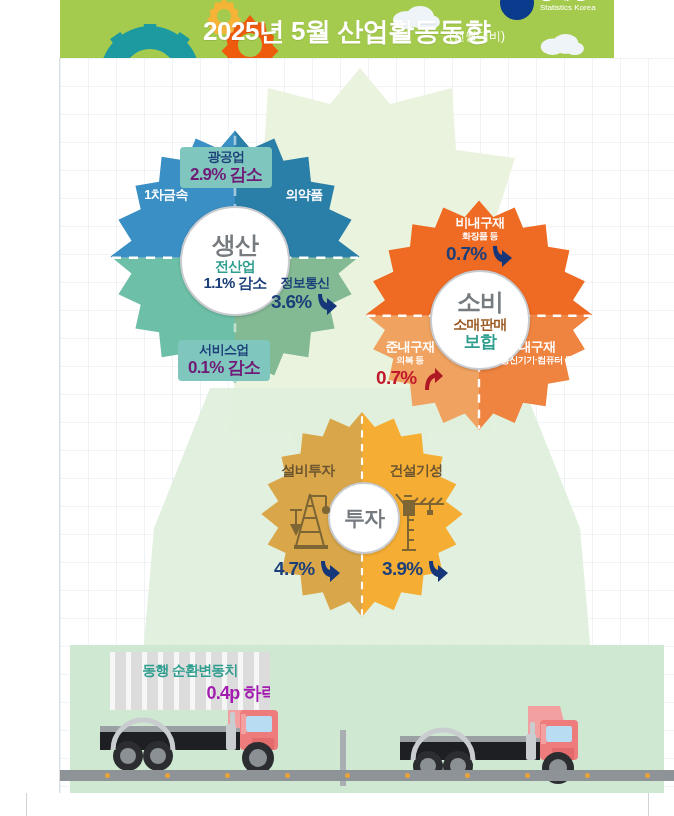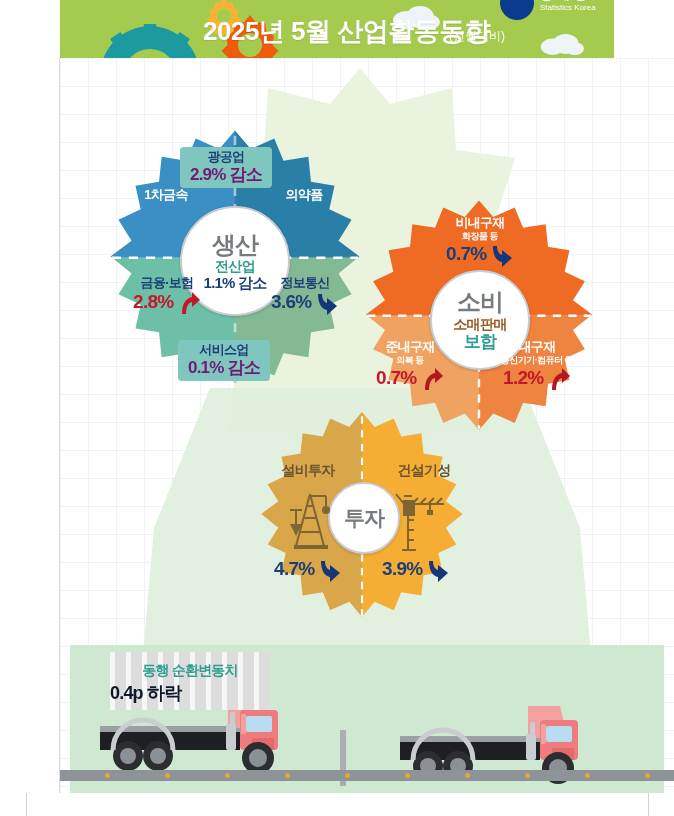--- a/index.html
+++ b/index.html
@@ -85,22 +85,22 @@
     display:flex;align-items:center;justify-content:center;
   }
   .sign span{font-size:19px;font-weight:bold;color:#5d6166;letter-spacing:-1px;}
   .signpost{position:absolute;left:340px;top:730px;width:6px;height:56px;background:#a9aeb2;}
 
   .panel{position:absolute;background:#dcdcdc;overflow:hidden;}
   .panel .stripes{position:absolute;inset:0;
     background:repeating-linear-gradient(to right,rgba(255,255,255,.75) 0 5px,transparent 5px 16px);}
   .panel .t1{position:absolute;width:100%;text-align:center;font-size:14px;font-weight:bold;
     color:#2f9e8f;letter-spacing:-.8px;white-space:nowrap;}
-  .panel .t2{position:absolute;width:100%;text-align:left;font-size:18px;font-weight:bold;
-    color:#0f172a;letter-spacing:-.8px;white-space:nowrap;}
+  .panel .t2{position:absolute;width:100%;text-align:right;font-size:18px;font-weight:bold;
+    color:#a21caf;letter-spacing:-.8px;white-space:nowrap;padding-left:8px;}
 
   .road{position:absolute;left:60px;top:770px;width:614px;height:11px;background:#8e9397;}
   .roaddot{position:absolute;width:5px;height:5px;border-radius:50%;background:#e8a33a;top:773px;}
 
   .frame-b{position:absolute;left:0;top:793px;width:674px;height:23px;background:#fff;}
   .tick{position:absolute;width:1px;height:23px;background:#cfd4d8;top:793px;}
   .tick-h{position:absolute;left:0;top:793px;width:674px;height:1px;background:#ffffff;}
 </style>
 </head>
 <body>
@@ -199,28 +199,20 @@
 
     
     <div class="lbl" style="left:8px;top:60px;width:108px;">
       <div class="nm" style="color:#ffffff;">1차금속</div>
     </div>
     
     <div class="lbl" style="left:146px;top:60px;width:108px;">
       <div class="nm" style="color:#ffffff;">의약품</div>
     </div>
     
-    <div class="lbl" style="left:6px;top:148px;width:114px;">
-      <div class="nm" style="color:#1c3f7a;">금융·보험</div>
-      <div><span class="vl" style="color:#c2182b;">2.8%</span>
-        <svg class="arr" width="22" height="24" viewBox="0 0 22 24">
-          <path d="M3 22 C3 10 8 6 13 5 L13 0 L21 8 L13 15 L13 10 C9 11 7 15 7 22 Z" fill="#c2182b"></path>
-          </svg>
-      </div>
-    </div>
     
     <div class="lbl" style="left:146px;top:148px;width:110px;">
       <div class="nm" style="color:#1c3f7a;">정보통신</div>
       <div><span class="vl" style="color:#1c3f7a;">3.6%</span>
         <svg class="arr" width="22" height="24" viewBox="0 0 22 24">
           <path d="M1 2 C1 12 5 17 10 18 L10 23 L20 14 L10 6 L10 11 C7 10 5 7 5 2 Z" fill="#16367a"></path>
           </svg>
       </div>
     </div>
   </div>
@@ -283,25 +275,20 @@
       <div style="margin-top:2px;"><span class="vl" style="color:#c2182b;">0.7%</span>
         <svg class="arr" width="22" height="24" viewBox="0 0 22 24">
           <path d="M3 22 C3 10 8 6 13 5 L13 0 L21 8 L13 15 L13 10 C9 11 7 15 7 22 Z" fill="#b01824"></path>
           </svg>
       </div>
     </div>
     
     <div class="lbl" style="left:112px;top:142px;width:130px;">
       <div class="nm" style="color:#ffffff;">내구재</div>
       <div class="nm2" style="color:#ffffff;">통신기기·컴퓨터 등</div>
-      <div style="margin-top:2px;"><span class="vl" style="color:#c2182b;">1.2%</span>
-        <svg class="arr" width="22" height="24" viewBox="0 0 22 24">
-          <path d="M3 22 C3 10 8 6 13 5 L13 0 L21 8 L13 15 L13 10 C9 11 7 15 7 22 Z" fill="#b01824"></path>
-          </svg>
-      </div>
     </div>
   </div>
 
   <div class="cluster" style="left:256px;top:410px;width:212px;height:212px;">
     <svg width="212" height="212" viewBox="0 0 200 200">
       <defs>
         <path id="igear" d="M100 2
           L112 16 L130 8 L137 25 L156 22 L158 41 L176 44 L172 62 L189 70 L179 86
           L195 98 L179 111 L189 127 L172 135 L176 153 L158 156 L156 175 L137 172
           L130 189 L112 181 L100 195 L88 181 L70 189 L63 172 L44 175 L42 156
@@ -338,21 +325,21 @@
     </svg>
     <div class="lbl" style="left:4px;top:148px;width:96px;">
       <div><span class="vl" style="color:#1c3f7a;">4.7%</span>
         <svg class="arr" width="22" height="24" viewBox="0 0 22 24">
           <path d="M1 2 C1 12 5 17 10 18 L10 23 L20 14 L10 6 L10 11 C7 10 5 7 5 2 Z" fill="#16367a"></path>
           </svg>
       </div>
     </div>
 
     
-    <div class="lbl" style="left:120px;top:52px;width:96px;">
+    <div class="lbl" style="left:112px;top:52px;width:96px;">
       <div class="nm" style="color:#6b5430;font-size:14px;">건설기성</div>
     </div>
     <svg style="position:absolute;left:130px;top:76px;" width="60" height="66" viewBox="0 0 60 66">
       <g stroke="#7e6534" stroke-width="2" fill="none">
         <path d="M18 18 h40 M18 18 L10 8 M18 10 h8 M22 18 v46 M16 64 h14"></path>
         <path d="M22 24 h6 M22 34 h6 M22 44 h6 M22 54 h6"></path>
         <path d="M26 18 l6 -6 M34 18 l6 -6 M42 18 l6 -6 M50 18 l6 -6"></path>
         <path d="M44 18 v7"></path>
       </g>
       <rect x="17" y="14" width="12" height="16" fill="#7e6534"></rect>

